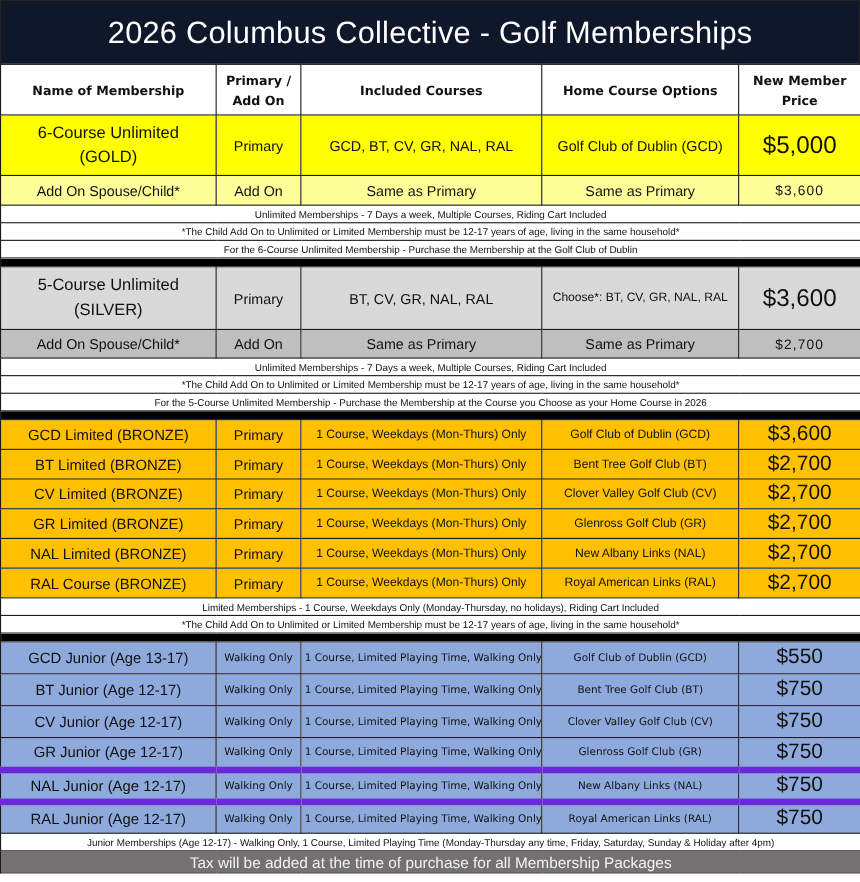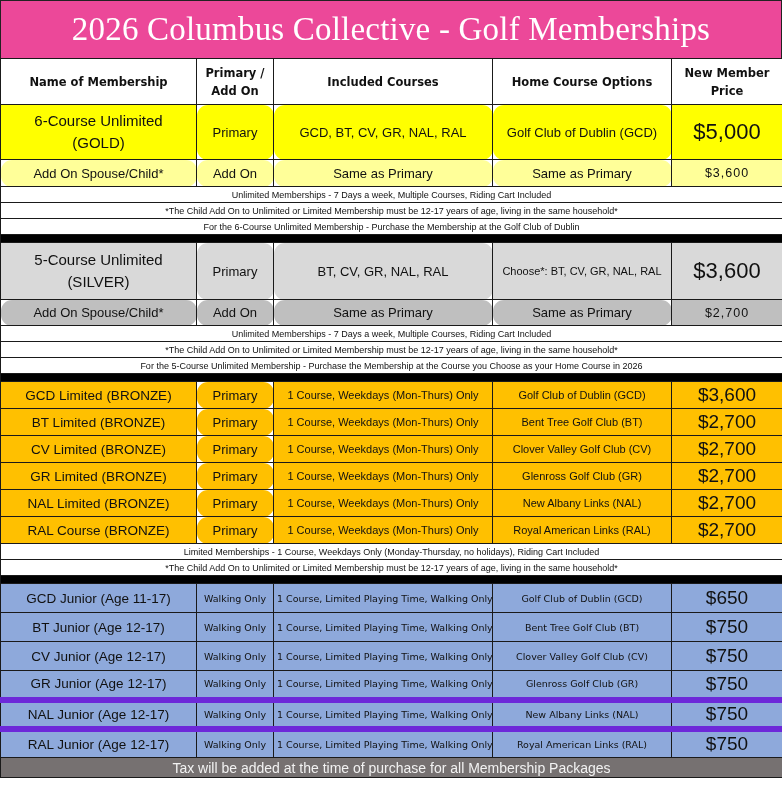--- a/index.html
+++ b/index.html
@@ -2,23 +2,23 @@
 <html><head>
 <meta charset="utf-8">
 <style>
   * { box-sizing: border-box; margin: 0; padding: 0; }
   html, body { width: 782px; height: 802px; background: #ffffff; overflow: hidden; }
   body { font-family: "DejaVu Sans Condensed", "DejaVu Sans", "Liberation Sans", sans-serif; color: #111; }
   .sheet { position: relative; width: 782px; height: 802px; }
 
   .title-bar {
     position: absolute; left: 0; top: 0; width: 782px; height: 58px;
-    background: #ec4899; color: #fff;
-    font-family: Liberation Serif, serif;
-    font-size: 33px; display: flex; align-items: center; justify-content: center;
+    background: #0f172a; color: #fff;
+    font-family: Liberation Sans, sans-serif;
+    font-size: 28px; display: flex; align-items: center; justify-content: center;
     letter-spacing: 0.2px;
     border-left: 1px solid #222; border-right: 1px solid #222; border-top: 1px solid #222;
   }
 
   table.grid {
     position: absolute; left: 0; top: 58px; width: 782px;
     border-collapse: collapse; table-layout: fixed;
     font-family: "Liberation Sans", sans-serif;
     padding-left: 40px;
   }
@@ -34,21 +34,21 @@
   .gold-primary td { background: #FFFF00; height: 55px; }
   .gold-addon td { background: #FFFF99; height: 27px; }
   .silver-primary td { background: #D9D9D9; height: 57px; }
   .silver-addon td { background: #BFBFBF; height: 26px; }
   .bronze td { background: #FFC000; height: 27px; }
   .junior td { background: #8EA9DB; height: 29px; }
   .junior.thick td { border-top: 6px solid #6d28d9; }
 
   .name-lg { font-size: 15px; line-height: 22px; white-space: normal !important; }
   .name-md { font-size: 13.5px; margin-left: 36px; }
-  .txt { font-size: 13px; border-radius: 11px; }
+  .txt { font-size: 13px; }
   .txt-sm { font-size: 11px; margin-left: 36px; }
   .txt-xs { font-size: 9.5px; font-family: "DejaVu Sans", sans-serif; }
   .price-xl { font-size: 22px; }
   .price-lg { font-size: 19px; }
   .price-sm { font-size: 12.5px; letter-spacing: 1px; }
 
   .note td {
     background: #fff; font-size: 9px; height: 16px; line-height: 14px;
     border-left: 1px solid #1a1a1a; border-right: 1px solid #1a1a1a;
     border-top: 1px solid #d6d6d6; border-bottom: 1px solid #d6d6d6;
@@ -184,25 +184,25 @@
           <td colspan="5">Limited Memberships - 1 Course, Weekdays Only (Monday-Thursday, no holidays), Riding Cart Included</td>
         </tr>
     <tr class="note">
           <td colspan="5">*The Child Add On to Unlimited or Limited Membership must be 12-17 years of age, living in the same household*</td>
         </tr>
     <tr class="sep">
           <td colspan="5"></td>
         </tr>
 
     <tr class="junior">
-      <td class="name-md">GCD Junior (Age 11-17)</td>
+      <td class="name-md">GCD Junior (Age 13-17)</td>
       <td class="txt-xs">Walking Only</td>
       <td class="txt-xs">1 Course, Limited Playing Time, Walking Only</td>
       <td class="txt-xs">Golf Club of Dublin (GCD)</td>
-      <td class="price-lg">$650</td>
+      <td class="price-lg">$550</td>
     </tr>
     <tr class="junior">
       <td class="name-md">BT Junior (Age 12-17)</td>
       <td class="txt-xs">Walking Only</td>
       <td class="txt-xs">1 Course, Limited Playing Time, Walking Only</td>
       <td class="txt-xs">Bent Tree Golf Club (BT)</td>
       <td class="price-lg">$750</td>
     </tr>
     <tr class="junior">
       <td class="name-md">CV Junior (Age 12-17)</td>
@@ -225,19 +225,22 @@
       <td class="txt-xs">New Albany Links (NAL)</td>
       <td class="price-lg">$750</td>
     </tr>
     <tr class="junior thick">
       <td class="name-md">RAL Junior (Age 12-17)</td>
       <td class="txt-xs">Walking Only</td>
       <td class="txt-xs">1 Course, Limited Playing Time, Walking Only</td>
       <td class="txt-xs">Royal American Links (RAL)</td>
       <td class="price-lg">$750</td>
     </tr>
+    <tr class="note">
+          <td colspan="5">Junior Memberships (Age 12-17) - Walking Only, 1 Course, Limited Playing Time (Monday-Thursday any time, Friday, Saturday, Sunday &amp; Holiday after 4pm)</td>
+        </tr>
 
     <tr class="tax">
       <td colspan="5">Tax will be added at the time of purchase for all Membership Packages</td>
     </tr>
   </tbody>
     </table>
 </div>
 
 </body></html>

